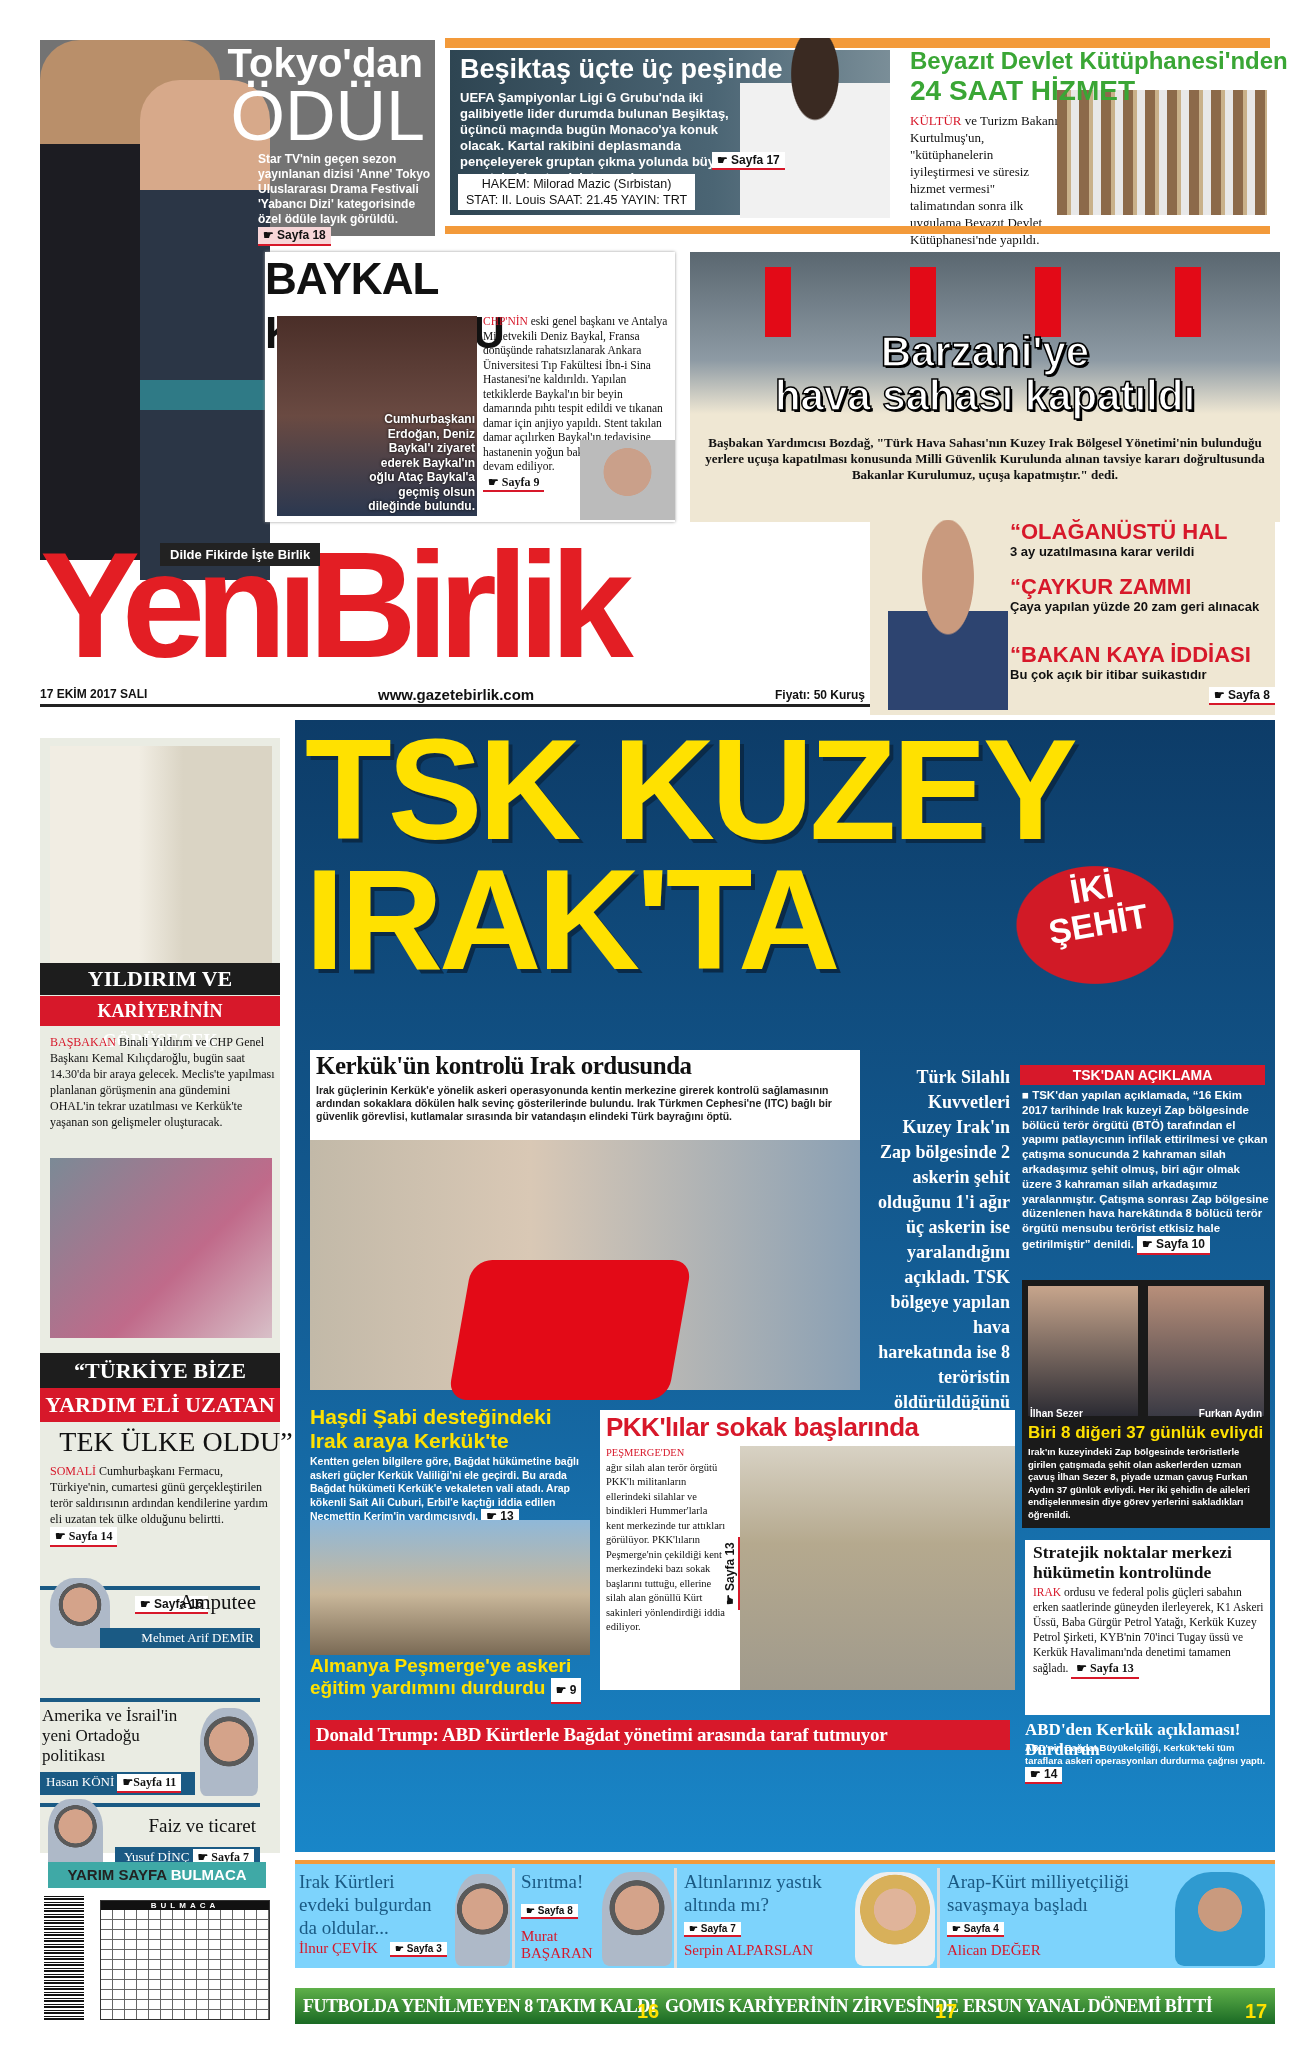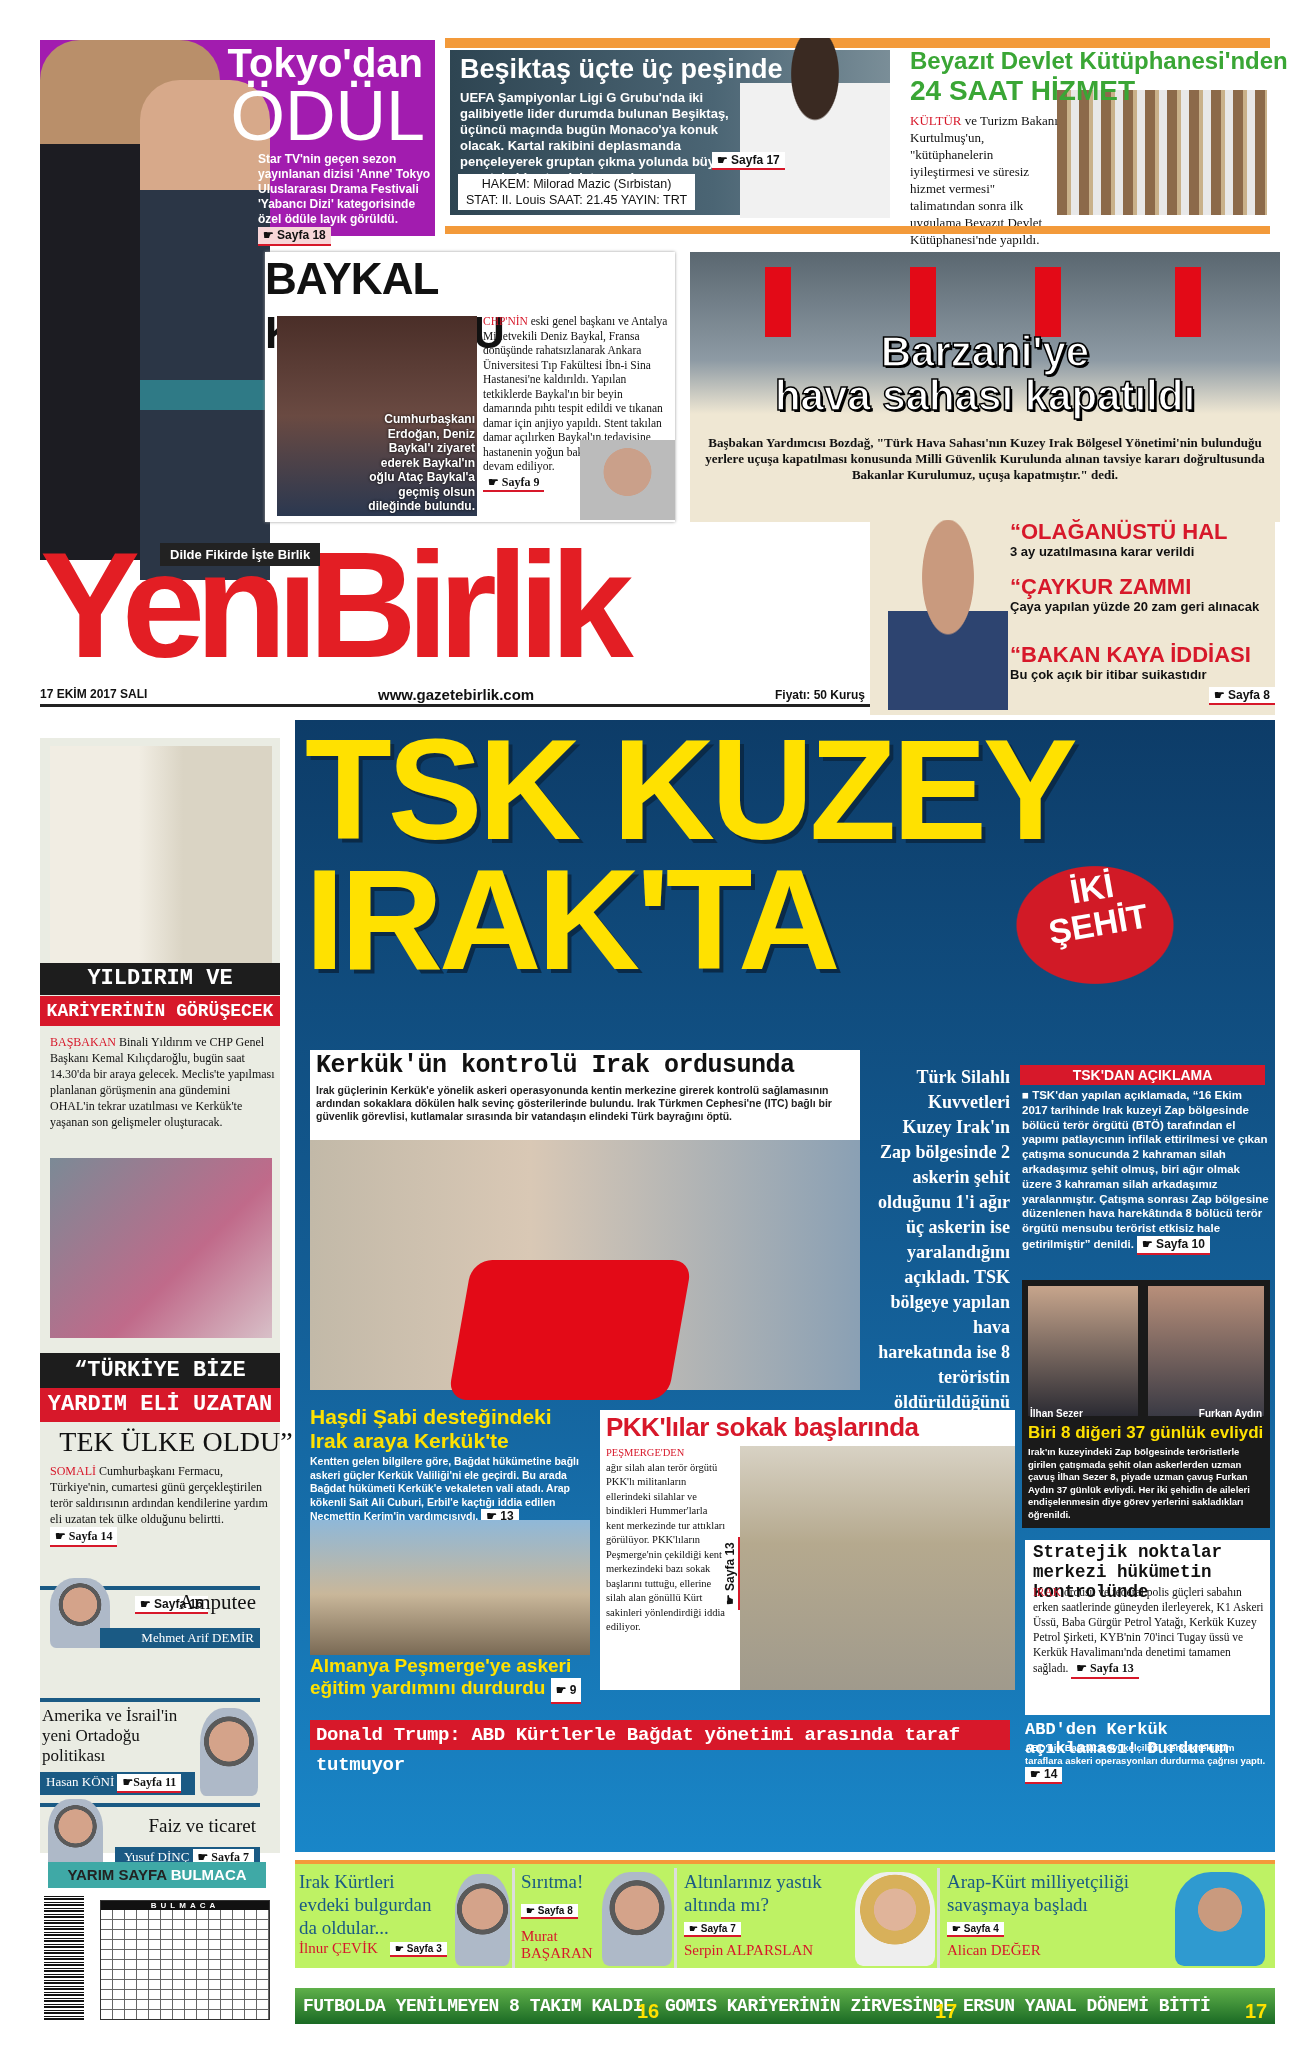--- a/index.html
+++ b/index.html
@@ -1,24 +1,24 @@
 <!DOCTYPE html>
 <html><head>
 <meta charset="utf-8">
 <style>
 *{box-sizing:border-box;margin:0;padding:0}
 body{width:1304px;height:2060px;background:#fff;font-family:"Liberation Sans",sans-serif;position:relative;overflow:hidden;color:#111}
 .abs{position:absolute}
 .serif{font-family:"Liberation Serif",serif}
-.cond{font-family:Liberation Mono, monospace;font-stretch:condensed}
+.cond{font-family:Liberation Serif, serif;font-stretch:condensed}
 .red{color:#d7182a}
 .sayfa{display:inline-block;background:#fff;color:#111;font-weight:bold;font-size:12px;padding:1px 5px;border-bottom:2px solid #d7182a;white-space:nowrap}
 .sayfa.pink{background:#f7d6d8}
 
-#tokyo{left:40px;top:40px;width:395px;height:196px;background:#a21caf}
+#tokyo{left:40px;top:40px;width:395px;height:196px;background:#737373}
 #tokyo .people{left:0;top:0;width:180px;height:520px;background:linear-gradient(180deg,#b98f6a 0 20%,#1c1c22 20%);border-radius:40px 40px 0 0}
 #tokyo .people2{left:100px;top:40px;width:130px;height:500px;background:linear-gradient(180deg,#d7a98a 0 22%,#2b3646 22% 60%,#2f7a86 60% 66%,#2b3646 66%);border-radius:40px 40px 0 0}
 .tk-t1{right:12px;top:2px;color:#fff;font-weight:900;font-size:40px;line-height:42px}
 .tk-t2{right:10px;top:40px;color:#fff;font-weight:400;font-size:70px;line-height:72px}
 .tk-body{left:218px;top:112px;width:175px;color:#fff;font-weight:bold;font-size:12px;line-height:15px}
 
 #besiktas{left:450px;top:50px;width:440px;height:165px;background:linear-gradient(90deg,#2e4552,#4b6574 60%,#7a8e98)}
 #bes-player{right:0;top:-12px;width:150px;height:180px;background:radial-gradient(ellipse at 50% 20%,#3a2a22 0 22%,transparent 23%),linear-gradient(180deg,transparent 25%,#f1f1f1 25%);}
 .bes-title{left:10px;top:4px;color:#fff;font-weight:900;font-size:27px}
 .bes-body{left:10px;top:40px;width:305px;color:#fff;font-weight:bold;font-size:13px;line-height:16px}
@@ -90,21 +90,21 @@
 .hasdi-title{left:15px;top:685px;color:#ffe100;font-weight:900;font-size:21px;line-height:24px}
 .hasdi-body{left:15px;top:735px;width:285px;color:#fff;font-weight:bold;font-size:10.5px;line-height:13.5px}
 #hasdi-photo{left:15px;top:800px;width:280px;height:135px;background:linear-gradient(180deg,#8fb8d8,#c9b79a 55%,#7a6a55)}
 .alm-title{left:15px;top:935px;color:#ffe100;font-weight:900;font-size:19px;line-height:22px}
 #pkk{left:305px;top:690px;width:415px;height:280px;background:#fff}
 .pkk-title{left:6px;top:0;color:#d7182a;font-weight:900;font-size:26px;line-height:34px;letter-spacing:-0.5px}
 .pkk-body{left:6px;top:36px;width:120px;font-size:10.5px;line-height:14.5px}
 #pkk-photo{left:140px;top:36px;width:275px;height:244px;background:linear-gradient(180deg,#d8d2c4,#b5a98e 40%,#a09a8c)}
 .trump{left:15px;top:1000px;width:700px;height:30px;background:#d7182a;color:#fff;font-weight:bold;font-size:19px;line-height:30px;padding-left:6px;letter-spacing:-0.3px}
 
-#colbar{left:295px;top:1860px;width:980px;height:108px;border-top:4px solid #f39a3a;background:#bef264}
+#colbar{left:295px;top:1860px;width:980px;height:108px;border-top:4px solid #f39a3a;background:#7dd3fc}
 .cb{position:absolute;top:4px;height:100px;border-right:3px solid #ddd}
 .cb-t{position:absolute;left:4px;top:2px;color:#1a5a84;font-size:19px;line-height:23px;font-family:"Liberation Serif",serif}
 .cb-n{position:absolute;color:#d7182a;font-size:15px;font-family:"Liberation Serif",serif}
 
 #ticker{left:295px;top:1988px;width:980px;height:36px;background:linear-gradient(180deg,#5fb04a,#1a6a24)}
 .tk-item{position:absolute;top:0;color:#fff;font-weight:900;font-size:18px;line-height:36px;letter-spacing:-0.5px}
 .tk-num{position:absolute;top:8px;color:#ffe100;font-weight:900;font-size:20px;line-height:30px}
 
 .bul-ribbon{left:48px;top:1862px;width:218px;height:26px;background:#3fa9a6;font-weight:900;font-size:15px;line-height:26px;text-align:center}
 #bul-grid{left:100px;top:1900px;width:170px;height:120px;background:repeating-linear-gradient(0deg,#fff 0 9px,#333 9px 10px),#fff;border:1px solid #333;background-image:repeating-linear-gradient(0deg,transparent 0 9px,#666 9px 10px),repeating-linear-gradient(90deg,transparent 0 11px,#666 11px 12px)}

